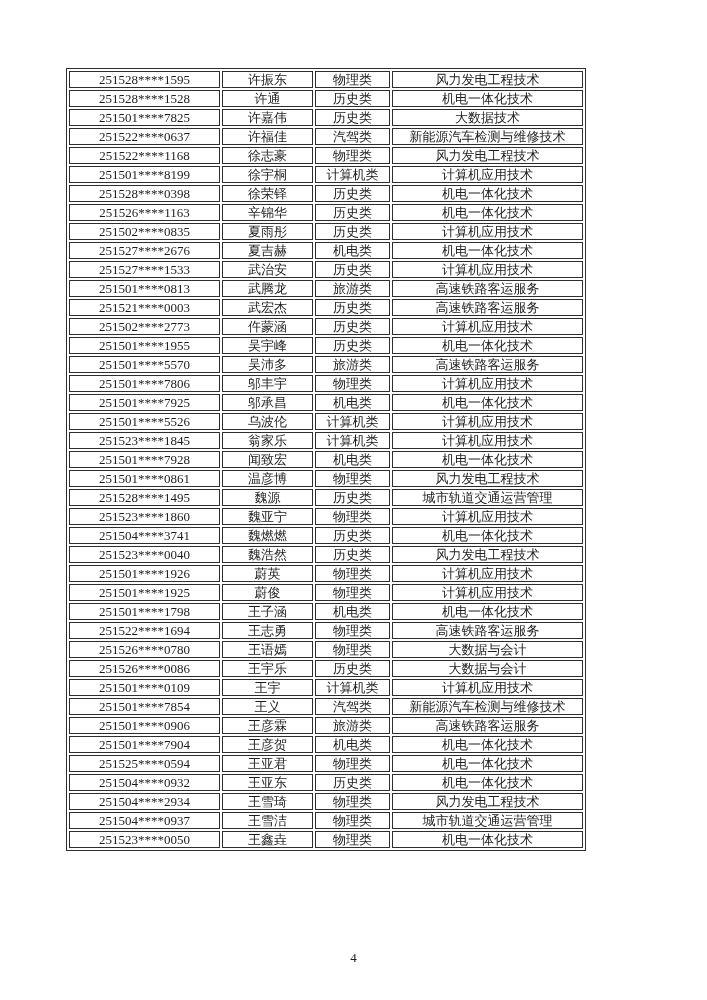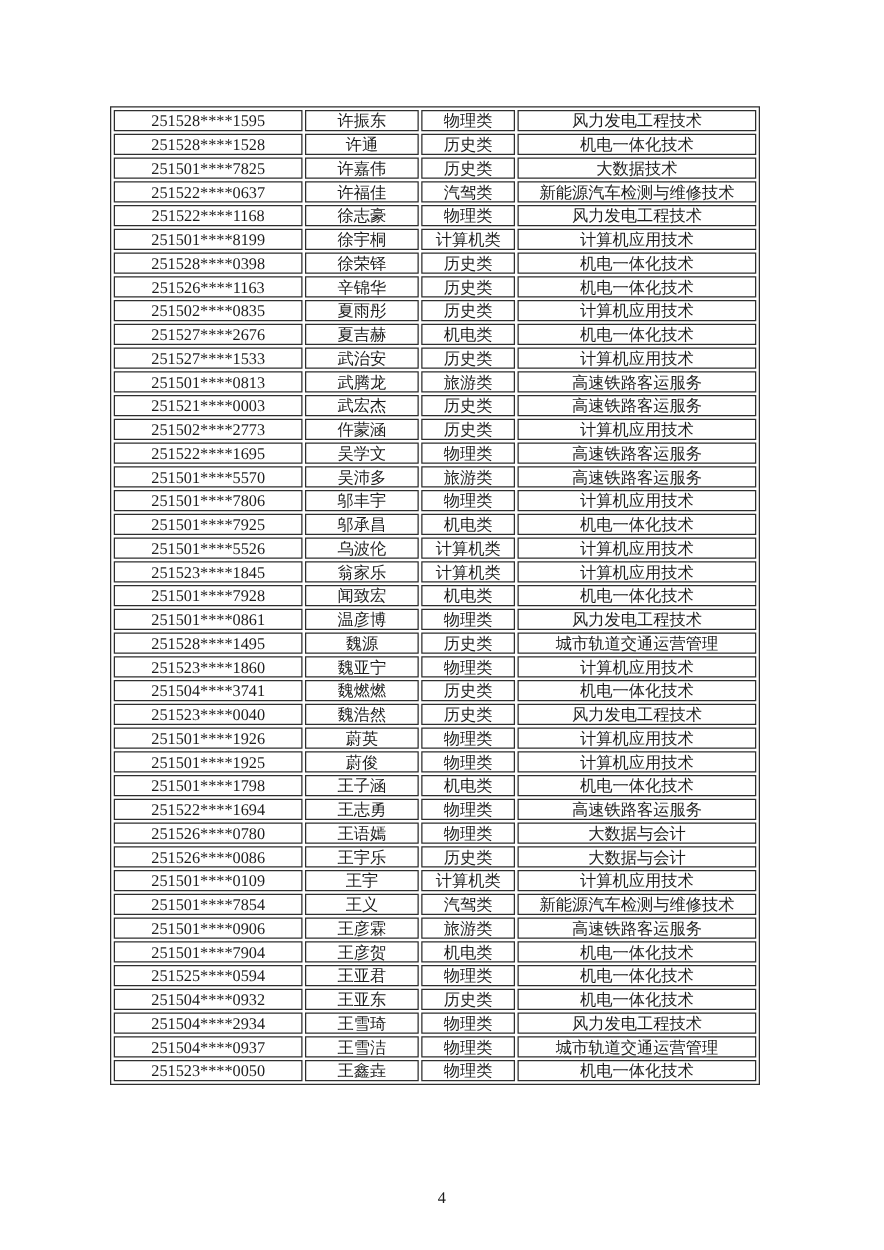--- a/index.html
+++ b/index.html
@@ -10,22 +10,21 @@
   body {
     width: 707px;
     height: 1000px;
     position: relative;
     font-family: "Liberation Serif", "DejaVu Serif", serif;
     color: #1d1d1d;
   }
   .table-wrap {
     position: absolute;
     left: 66px;
-    top: 85px;
-    margin-left: 22px;
+    top: 68px;
   }
   table.admission {
     border-collapse: separate;
     border-spacing: 2px;
     border: 1px solid #2e2e2e;
     table-layout: fixed;
   }
   table.admission td {
     box-sizing: border-box;
     border: 1px solid #2e2e2e;
@@ -143,24 +142,24 @@
           <td>历史类</td>
           <td>高速铁路客运服务</td>
         </tr>
         <tr>
           <td>251502****2773</td>
           <td>仵蒙涵</td>
           <td>历史类</td>
           <td>计算机应用技术</td>
         </tr>
         <tr>
-          <td>251522****1695</td>
-          <td>吴学文</td>
-          <td>物理类</td>
-          <td>高速铁路客运服务</td>
+          <td>251501****1955</td>
+          <td>吴宇峰</td>
+          <td>历史类</td>
+          <td>机电一体化技术</td>
         </tr>
         <tr>
           <td>251501****5570</td>
           <td>吴沛多</td>
           <td>旅游类</td>
           <td>高速铁路客运服务</td>
         </tr>
         <tr>
           <td>251501****7806</td>
           <td>邬丰宇</td>

